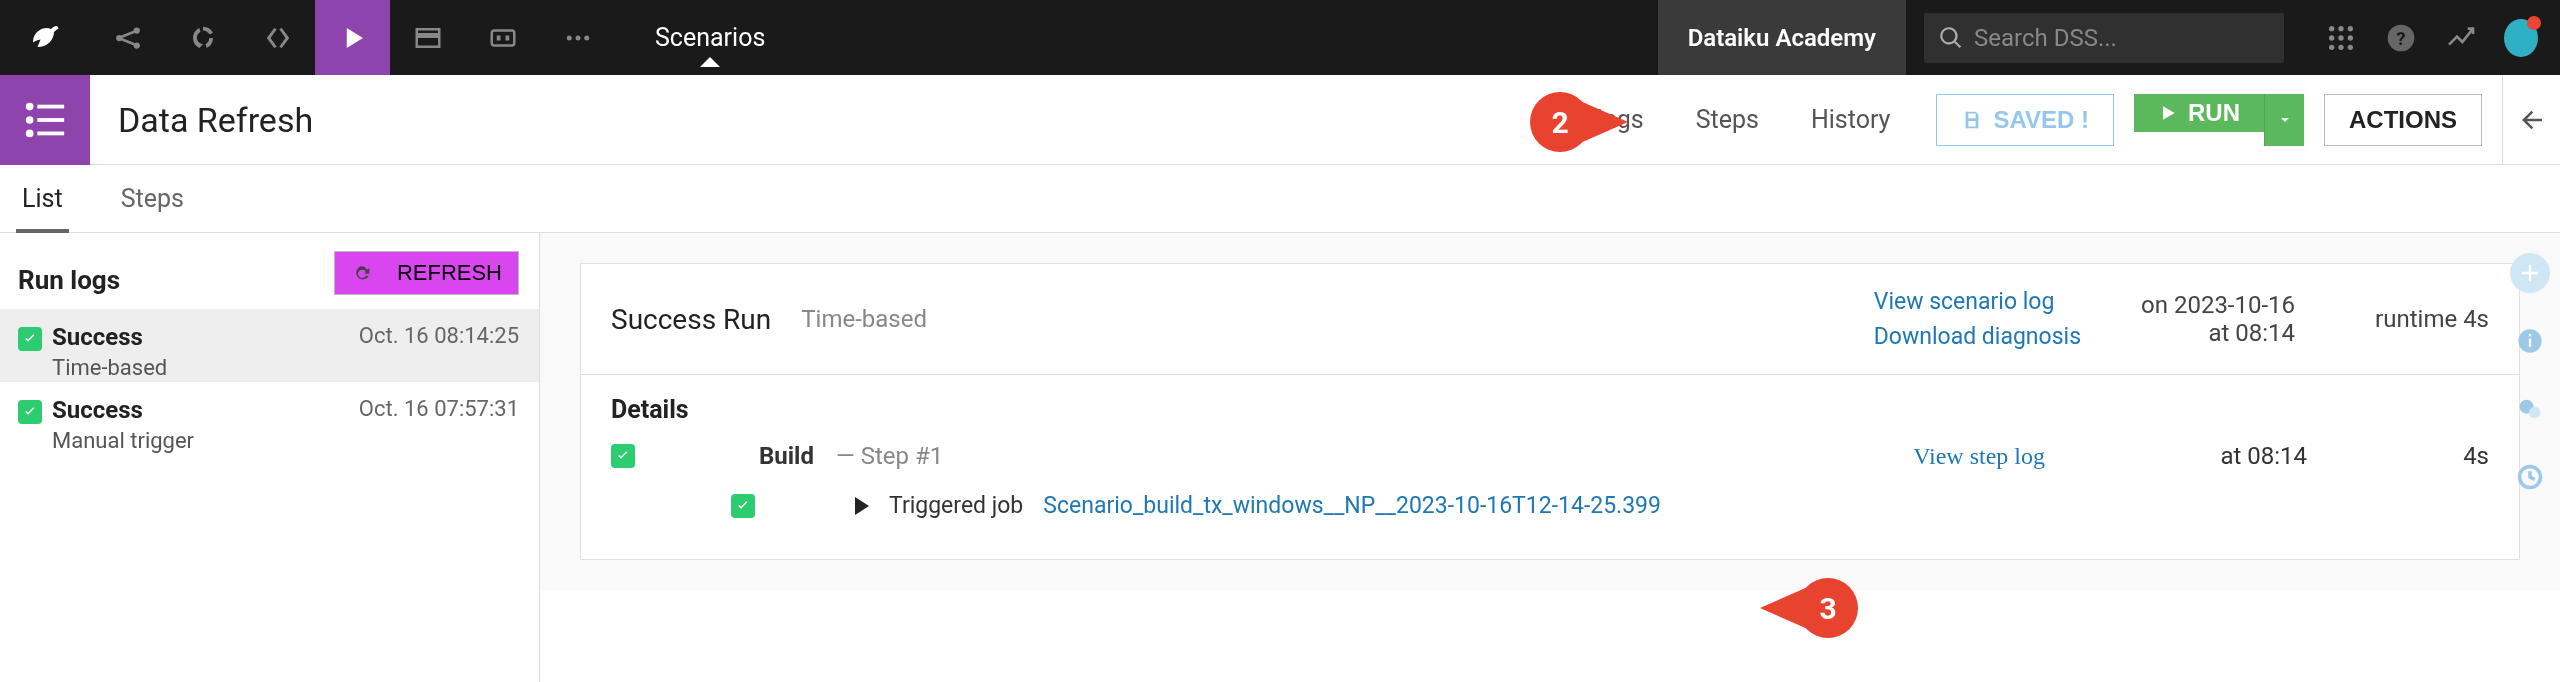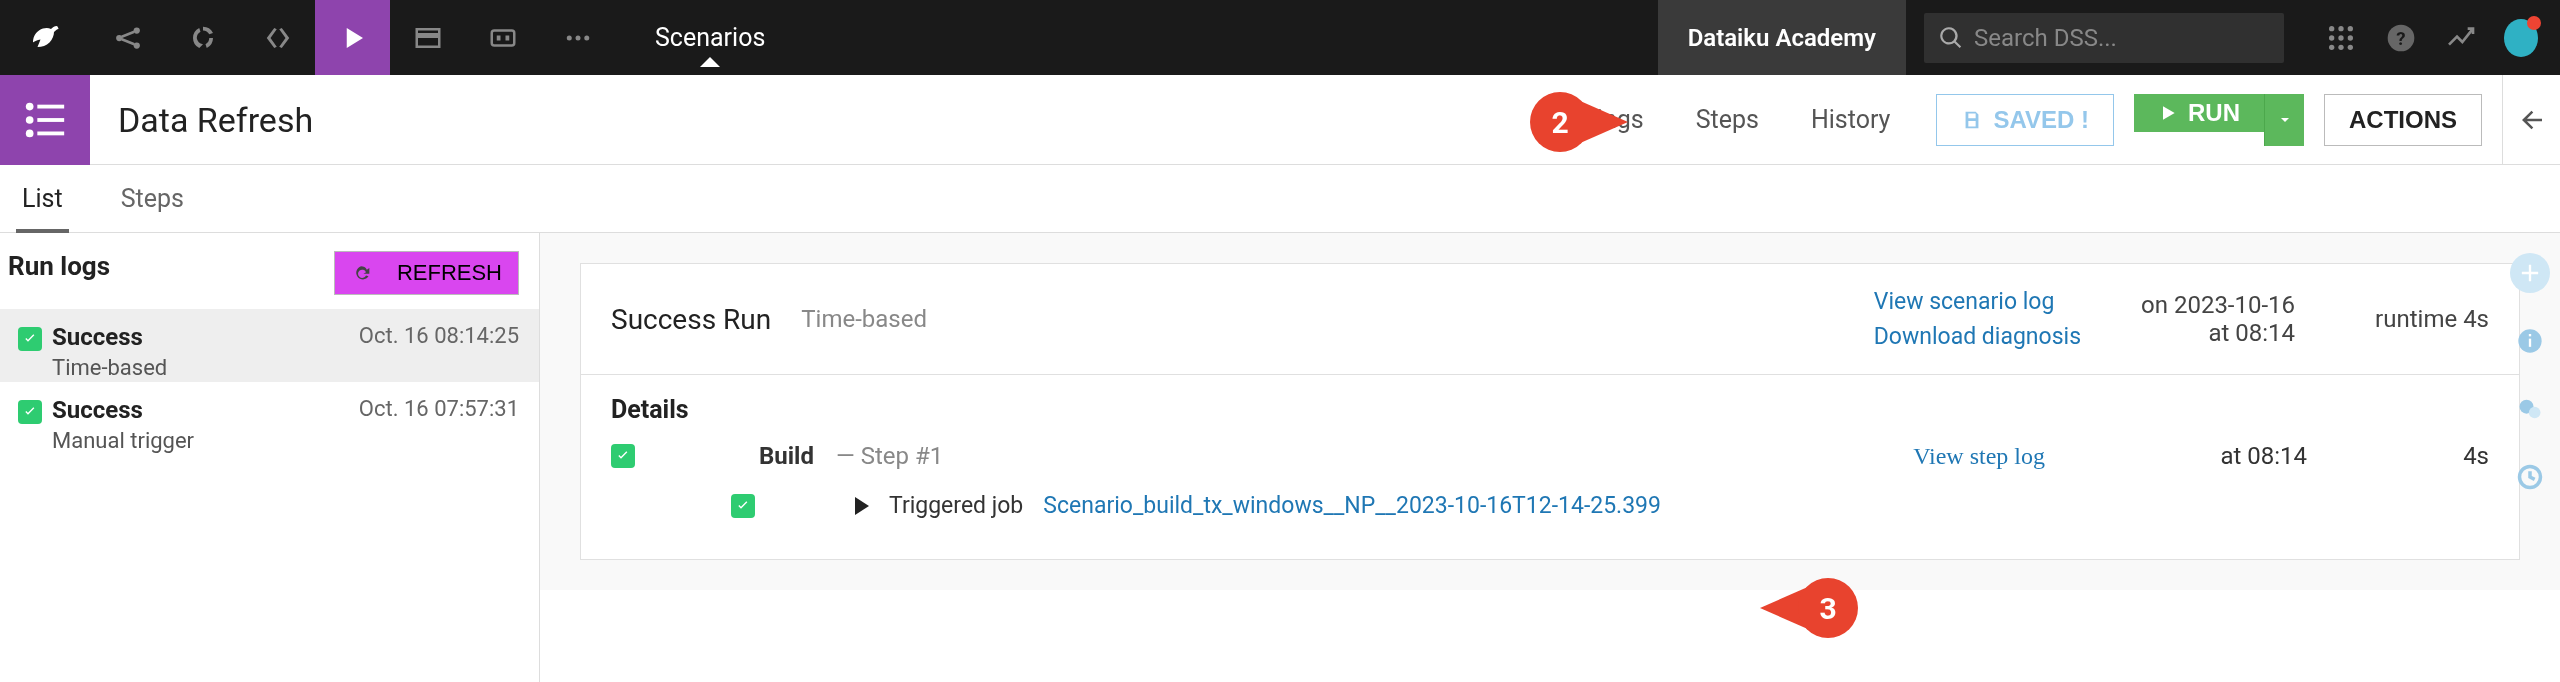--- a/index.html
+++ b/index.html
@@ -47,21 +47,21 @@
 
 
 .subtabs { height:68px; display:flex; align-items:center; padding-left:18px; border-bottom:1px solid #ddd; font-size:25px; color:#666; gap:50px;}
 .subtabs .subtab { cursor:pointer; padding:0 4px; height:68px; display:flex; align-items:center; position:relative;}
 .subtabs .subtab.active { color:#222; }
 .subtabs .subtab.active::after { content:""; position:absolute; bottom:0; left:-2px; right:-2px; height:4px; background:#666;}
 
 
 .main { display:flex; height: calc(682px - 75px - 90px - 68px);}
 .sidebar { width:540px; border-right:1px solid #ddd; overflow:auto;}
-.sidebar-head { display:flex; align-items:flex-start; justify-content:space-between; padding:18px 20px 14px 8px; }
+.sidebar-head { display:flex; align-items:flex-end; justify-content:space-between; padding:18px 20px 14px 18px; }
 .sidebar-head h3 { font-size:26px; font-weight:700;}
 .btn-refresh { border:1px solid #bbb; background:#d946ef; padding:8px 16px; font-size:22px; font-weight:400; display:flex; align-items:center; gap:26px; cursor:pointer;}
 .runlog-item { display:flex; padding:14px 20px 2px 18px; gap:10px; cursor:pointer;}
 .runlog-item.selected { background:#eee; }
 .runlog-item .chk { margin-top:4px;}
 .chk { width:24px; height:24px; background:#2ecc71; border-radius:4px; display:flex; align-items:center; justify-content:center; flex-shrink:0;}
 .chk svg { width:16px; height:16px; fill:#fff; }
 .runlog-body { flex:1; }
 .runlog-body .rl-title { font-size:24px; font-weight:700; color:#222;}
 .runlog-body .rl-sub { font-size:22px; color:#555; margin-top:4px;}

